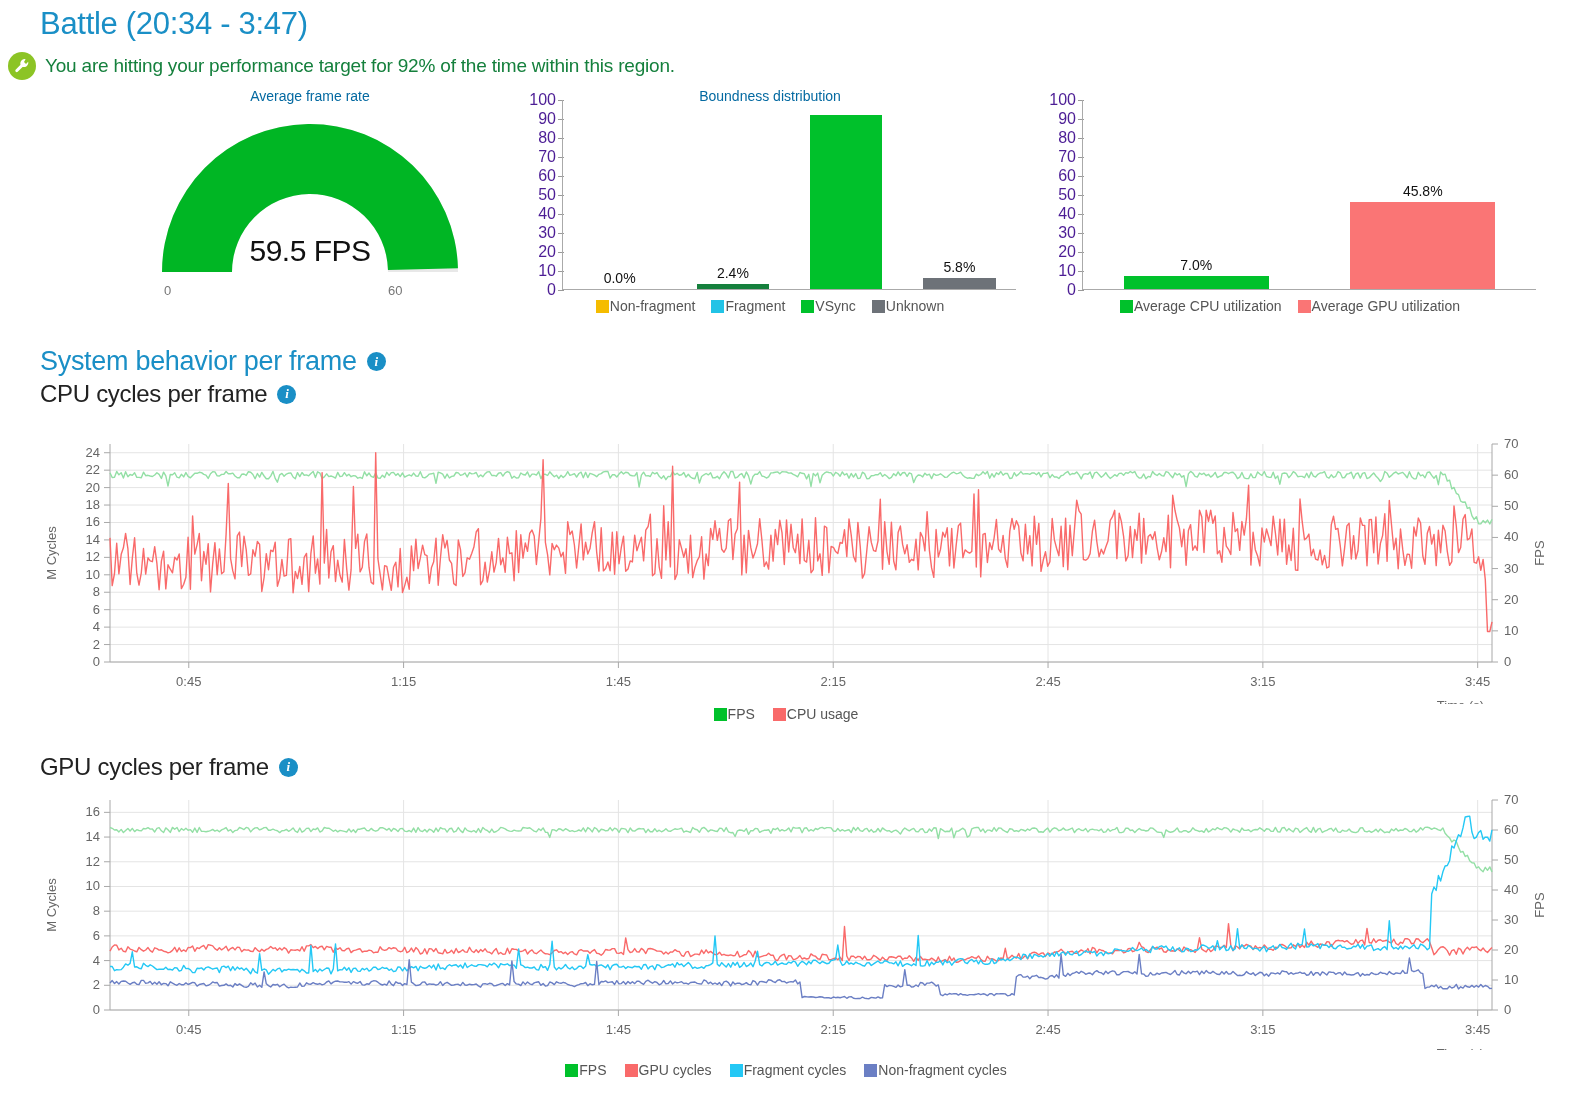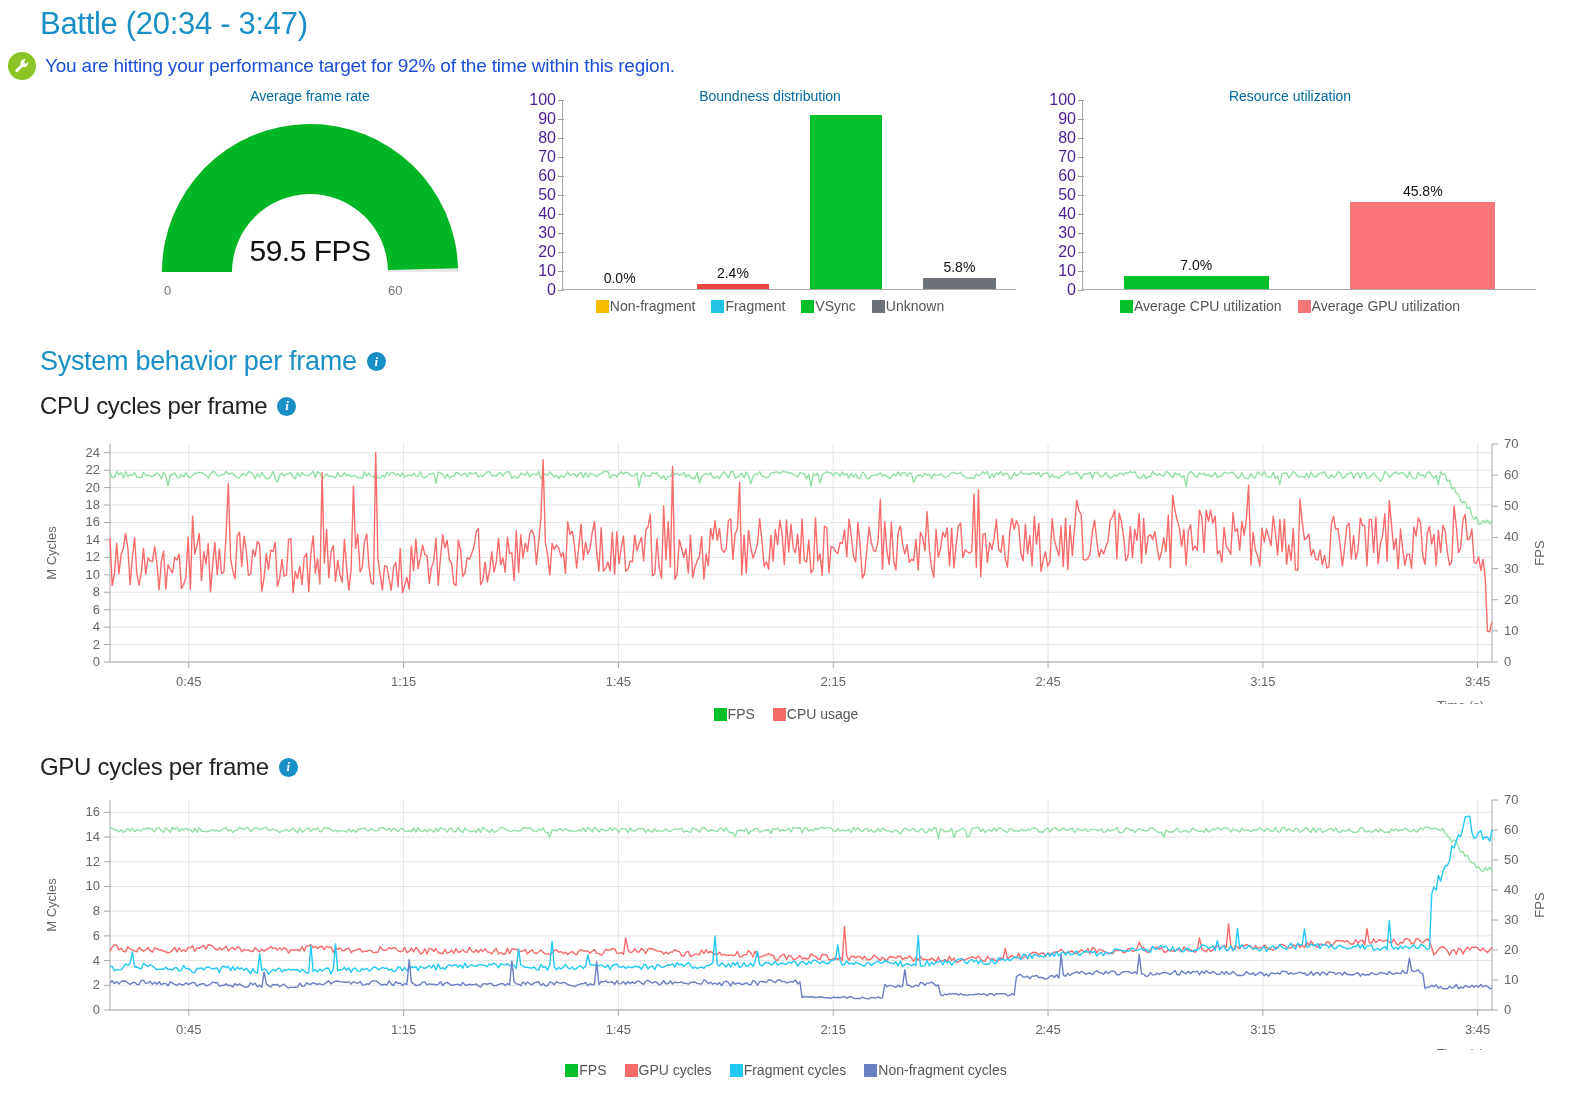--- a/index.html
+++ b/index.html
@@ -23,21 +23,21 @@
   .hdr-sub-row {
     position: absolute; left: 8px; top: 52px;
     display: flex; align-items: center; gap: 9px;
   }
   .wrench-badge {
     width: 28px; height: 28px; border-radius: 50%;
     background: #8cc425; position: relative; flex: 0 0 auto;
   }
   .wrench-badge svg { position: absolute; left: 5px; top: 5px; }
   .hdr-sub {
-    font-size: 19px; color: #1d4ed8; white-space: nowrap; letter-spacing: -0.2px;
+    font-size: 19px; color: #15803d; white-space: nowrap; letter-spacing: -0.2px;
   }
 
   
   .summary { position: absolute; left: 0; top: 86px; width: 1572px; height: 245px; }
   .panel { position: absolute; top: 0; height: 245px; }
   .panel-title {
     position: absolute; top: 2px; width: 100%; text-align: center;
     font-size: 14px; color: #0369a1;
   }
   .p-gauge { left: 120px; width: 380px; }
@@ -177,21 +177,21 @@
           <div class="bc-axis-lbl" style="top: 0px; left: 0px; right: auto; width: 36px; text-align: right; margin-right: 0px;">100</div>
           <div class="bc-tick" style="left: 38px; top: 0px;"></div>
           <div class="bc-plot">
             <div class="bc-bars">
               <div class="bc-slot">
                 <div class="bc-bar" style="height: 0px; background: rgb(245, 188, 0);">
                   <span class="bc-lbl">0.0%</span>
                 </div>
               </div>
               <div class="bc-slot">
-                <div class="bc-bar" style="height: 4.56px; background: #ef4444;">
+                <div class="bc-bar" style="height: 4.56px; background: #15803d;">
                   <span class="bc-lbl">2.4%</span>
                 </div>
               </div>
               <div class="bc-slot">
                 <div class="bc-bar" style="height: 174.42px; background: rgb(0, 193, 43);"></div>
               </div>
               <div class="bc-slot">
                 <div class="bc-bar" style="height: 11.02px; background: rgb(109, 114, 120);">
                   <span class="bc-lbl">5.8%</span>
                 </div>
@@ -213,21 +213,20 @@
             <span>VSync</span>
           </span>
           <span class="lg-item">
             <span class="lg-sw" style="background: rgb(109, 114, 120);"></span>
             <span>Unknown</span>
           </span>
         </div>
     </div>
 
     <div class="panel p-res">
-      <div class="panel-title">Resource utilization</div>
       <div class="bar-chart" id="res-chart">
           <div class="bc-axis-lbl" style="top: 190px; left: 0px; right: auto; width: 36px; text-align: right; margin-right: 0px;">0</div>
           <div class="bc-tick" style="left: 38px; top: 190px;"></div>
           <div class="bc-axis-lbl" style="top: 171px; left: 0px; right: auto; width: 36px; text-align: right; margin-right: 0px;">10</div>
           <div class="bc-tick" style="left: 38px; top: 171px;"></div>
           <div class="bc-axis-lbl" style="top: 152px; left: 0px; right: auto; width: 36px; text-align: right; margin-right: 0px;">20</div>
           <div class="bc-tick" style="left: 38px; top: 152px;"></div>
           <div class="bc-axis-lbl" style="top: 133px; left: 0px; right: auto; width: 36px; text-align: right; margin-right: 0px;">30</div>
           <div class="bc-tick" style="left: 38px; top: 133px;"></div>
           <div class="bc-axis-lbl" style="top: 114px; left: 0px; right: auto; width: 36px; text-align: right; margin-right: 0px;">40</div>
@@ -270,21 +269,21 @@
           </span>
         </div>
     </div>
   </div>
 
   <div class="sec-h1" style="top:346px;">
     <span>System behavior per frame</span>
     <span class="info-i">i</span>
   </div>
 
-  <div class="sec-h2" style="top:392px;">
+  <div class="sec-h2" style="top:380px;">
     <span>CPU cycles per frame</span>
     <span class="info-i">i</span>
   </div>
   <div class="ts" style="top:434px; height:290px;">
     <svg class="ts-svg" id="cpu-svg" width="1572" height="270">
         <line x1="110" y1="228" x2="1492" y2="228" class="grid-line"></line>
         <line x1="104" y1="228" x2="110" y2="228" class="tick-mark"></line>
         <text x="100" y="232" text-anchor="end" class="ax-text">0</text>
         <line x1="110" y1="210.56" x2="1492" y2="210.56" class="grid-line"></line>
         <line x1="104" y1="210.56" x2="110" y2="210.56" class="tick-mark"></line>

